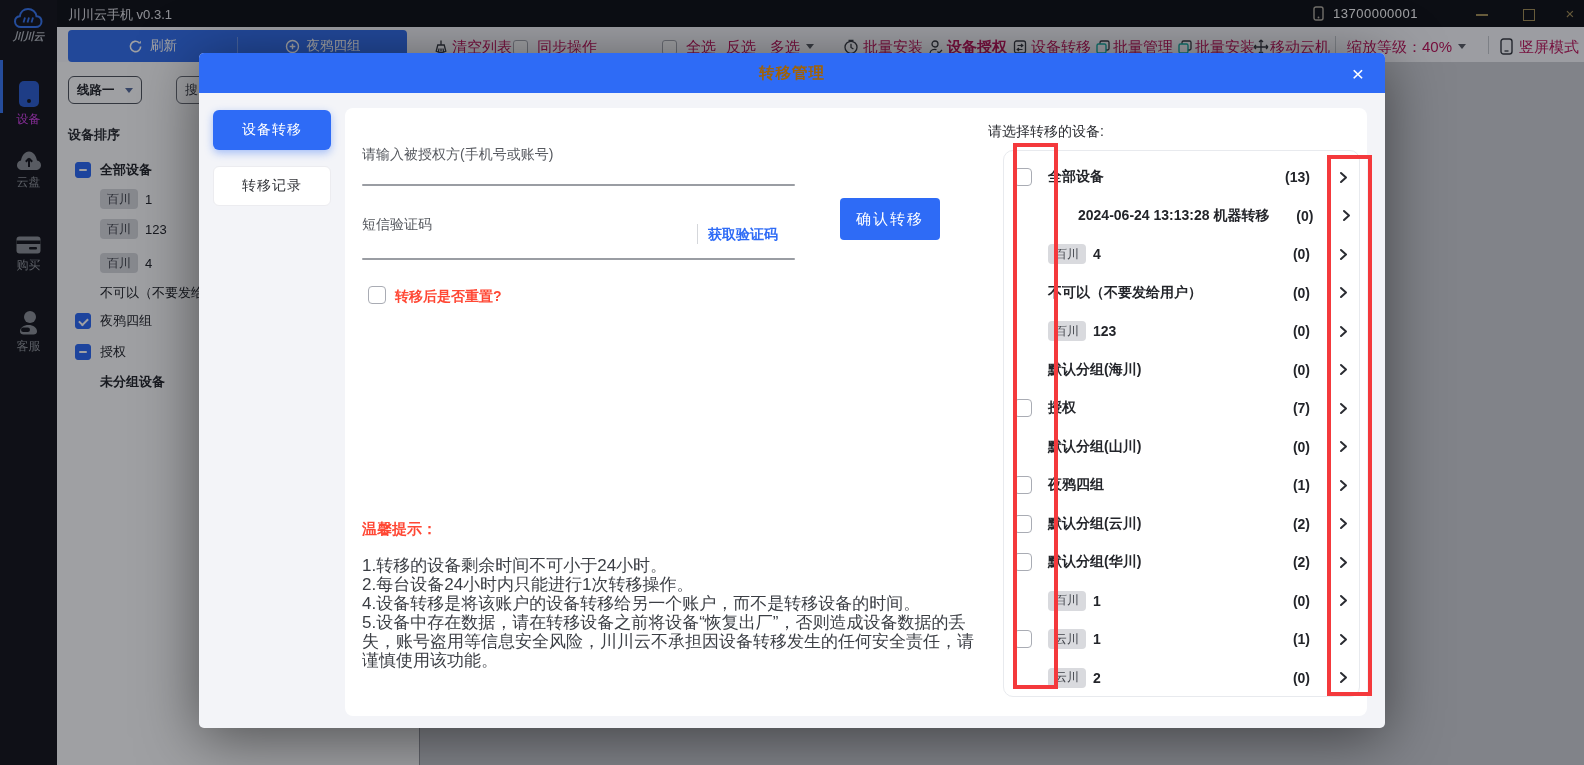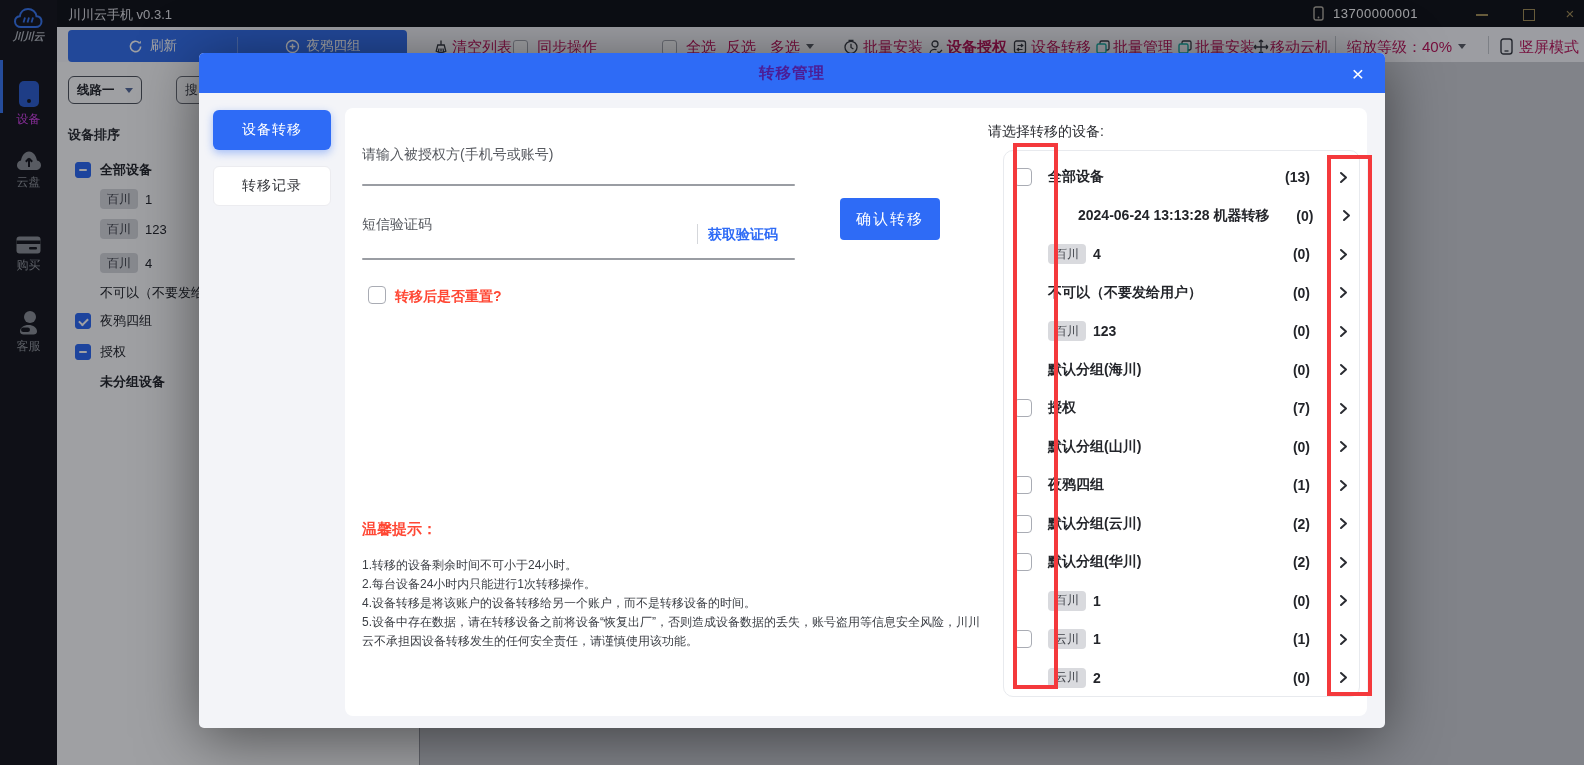--- a/index.html
+++ b/index.html
@@ -40,35 +40,35 @@
   .cb.s18{width:18px;height:18px;border-radius:4px;}
   .cb.blue{background:#2e6bf6;border-color:#2e6bf6;position:relative;}
   .cb.blue.ind::after{content:"";position:absolute;left:3px;right:3px;top:50%;height:2px;margin-top:-1px;background:#fff;border-radius:1px;}
   .cb.blue.chk::after{content:"";position:absolute;left:3px;top:3.5px;width:7px;height:4px;border-left:2px solid #fff;border-bottom:2px solid #fff;transform:rotate(-45deg);}
   .badge{display:inline-block;background:#d9dade;color:#3f4249;font-size:12px;border-radius:4px;padding:1.5px 7px;margin-right:7px;font-weight:500;flex:none;}
   
   .dim{left:0;top:0;width:1584px;height:765px;background:rgba(3,6,12,.38);z-index:40;}
   
   .modal{left:199px;top:53px;width:1186px;height:675px;background:#f3f4f8;border-radius:5px;z-index:50;box-shadow:0 10px 60px rgba(0,0,0,.5);}
   .modal-header{position:absolute;left:0;top:0;width:100%;height:40px;background:#2e6bf6;border-radius:5px 5px 0 0;}
-  .modal-title{position:absolute;left:0;top:0;width:100%;height:40px;line-height:40px;text-align:center;color:#4c1d95;font-size:15.5px;font-weight:bold;letter-spacing:1px;}
+  .modal-title{position:absolute;left:0;top:0;width:100%;height:40px;line-height:40px;text-align:center;color:#a16207;font-size:15.5px;font-weight:bold;letter-spacing:1px;}
   .modal-close{position:absolute;right:14px;top:8px;width:26px;height:26px;color:#fff;font-size:21px;line-height:25px;text-align:center;cursor:pointer;}
   .tab{position:absolute;left:14px;width:118px;height:40px;border-radius:6px;font-size:14px;display:flex;align-items:center;justify-content:center;letter-spacing:1px;box-sizing:border-box;}
   .tab.active{top:57px;background:#2e6bf6;color:#fff;box-shadow:0 3px 8px rgba(46,107,246,.4);}
   .tab.plain{top:113px;background:#fff;color:#33353a;border:1px solid #ececf0;}
   .card{position:absolute;left:146px;top:55px;width:1022px;height:608px;background:#fff;border-radius:8px;}
   .field-label{position:absolute;font-size:14px;color:#55585e;}
   .underline{position:absolute;height:2px;background:#9a9da3;border-radius:1px;}
   .vsep{position:absolute;width:1px;background:#d5d7db;}
   .get-code{position:absolute;font-size:14px;font-weight:bold;color:#2e6bf6;cursor:pointer;}
   .counter{position:absolute;font-size:13px;color:#8d9097;text-align:right;}
   .warn-red{color:#ff4734;font-weight:bold;}
   .confirm-btn{position:absolute;left:495px;top:90px;width:100px;height:42px;background:#2e6bf6;color:#fff;font-size:15px;border:none;border-radius:4px;display:flex;align-items:center;justify-content:center;letter-spacing:2px;cursor:pointer;}
   .tips-title{position:absolute;left:17px;top:412px;font-size:15px;}
-  .tips{position:absolute;left:17px;top:448px;width:628px;font-size:12px;color:#3b3e44;line-height:19px;}
+  .tips{position:absolute;left:17px;top:448px;width:628px;font-size:17px;color:#3b3e44;line-height:19px;}
   .list-header{position:absolute;left:643px;top:15px;font-size:14px;color:#2c2e33;font-weight:500;}
   .dev-list{position:absolute;left:658px;top:42px;width:357px;height:547px;border:1px solid #e8eaee;border-radius:10px;box-sizing:border-box;background:#fff;padding-top:7px;overflow:hidden;}
   .dev-row{height:38.5px;display:flex;align-items:center;padding-left:10px;}
   .dev-row .sp34{width:34px;flex:none;}
   .dev-row .sp64{width:64px;flex:none;}
   .dev-row .cb{margin-right:16px;}
   .dev-row .lbl{font-size:14px;font-weight:600;color:#23252a;white-space:nowrap;}
   .dev-row .cnt{margin-left:auto;min-width:44px;text-align:right;font-size:14px;font-weight:600;color:#23252a;}
   .dev-row .chev{margin-left:27px;margin-right:9px;flex:none;cursor:pointer;}
   

